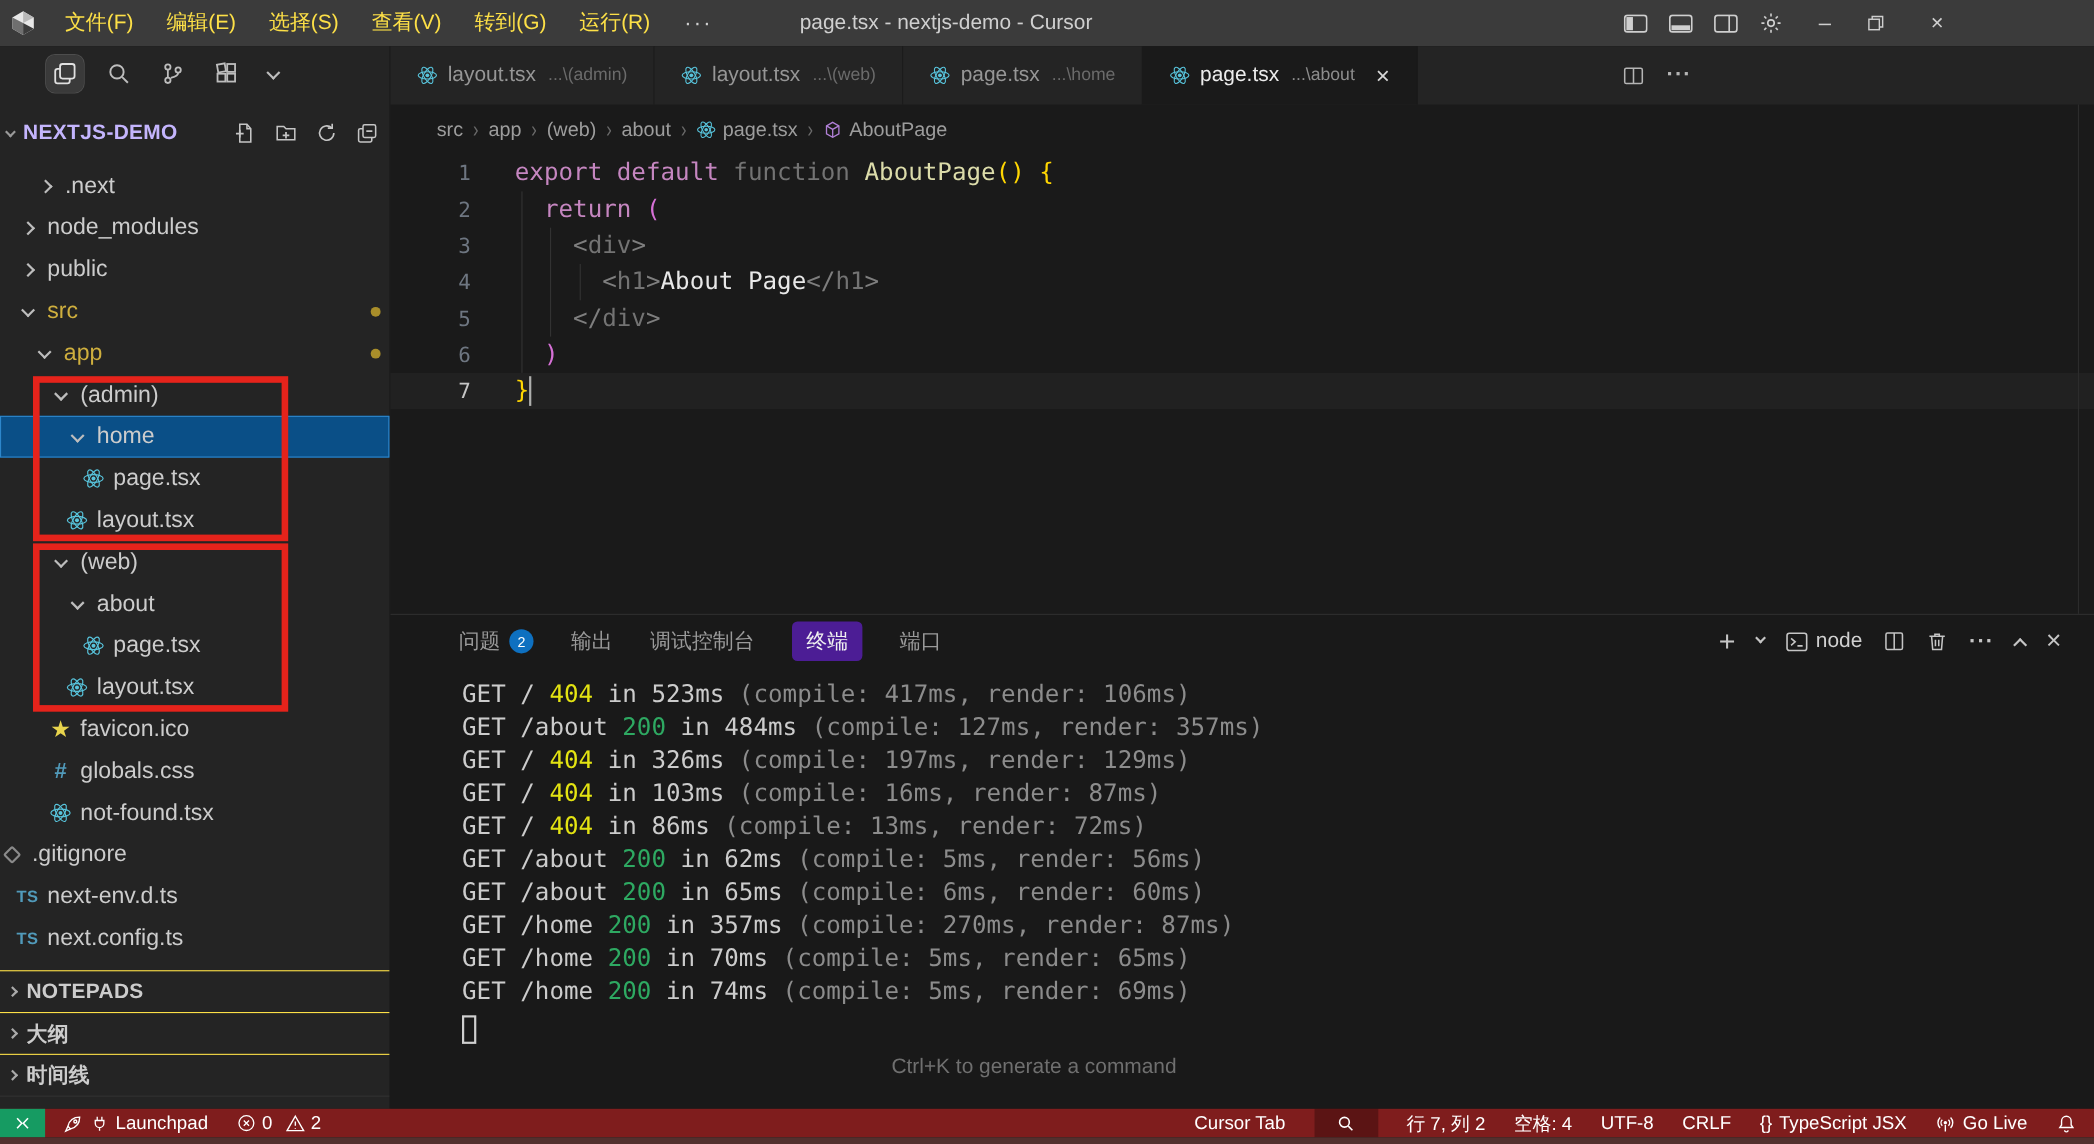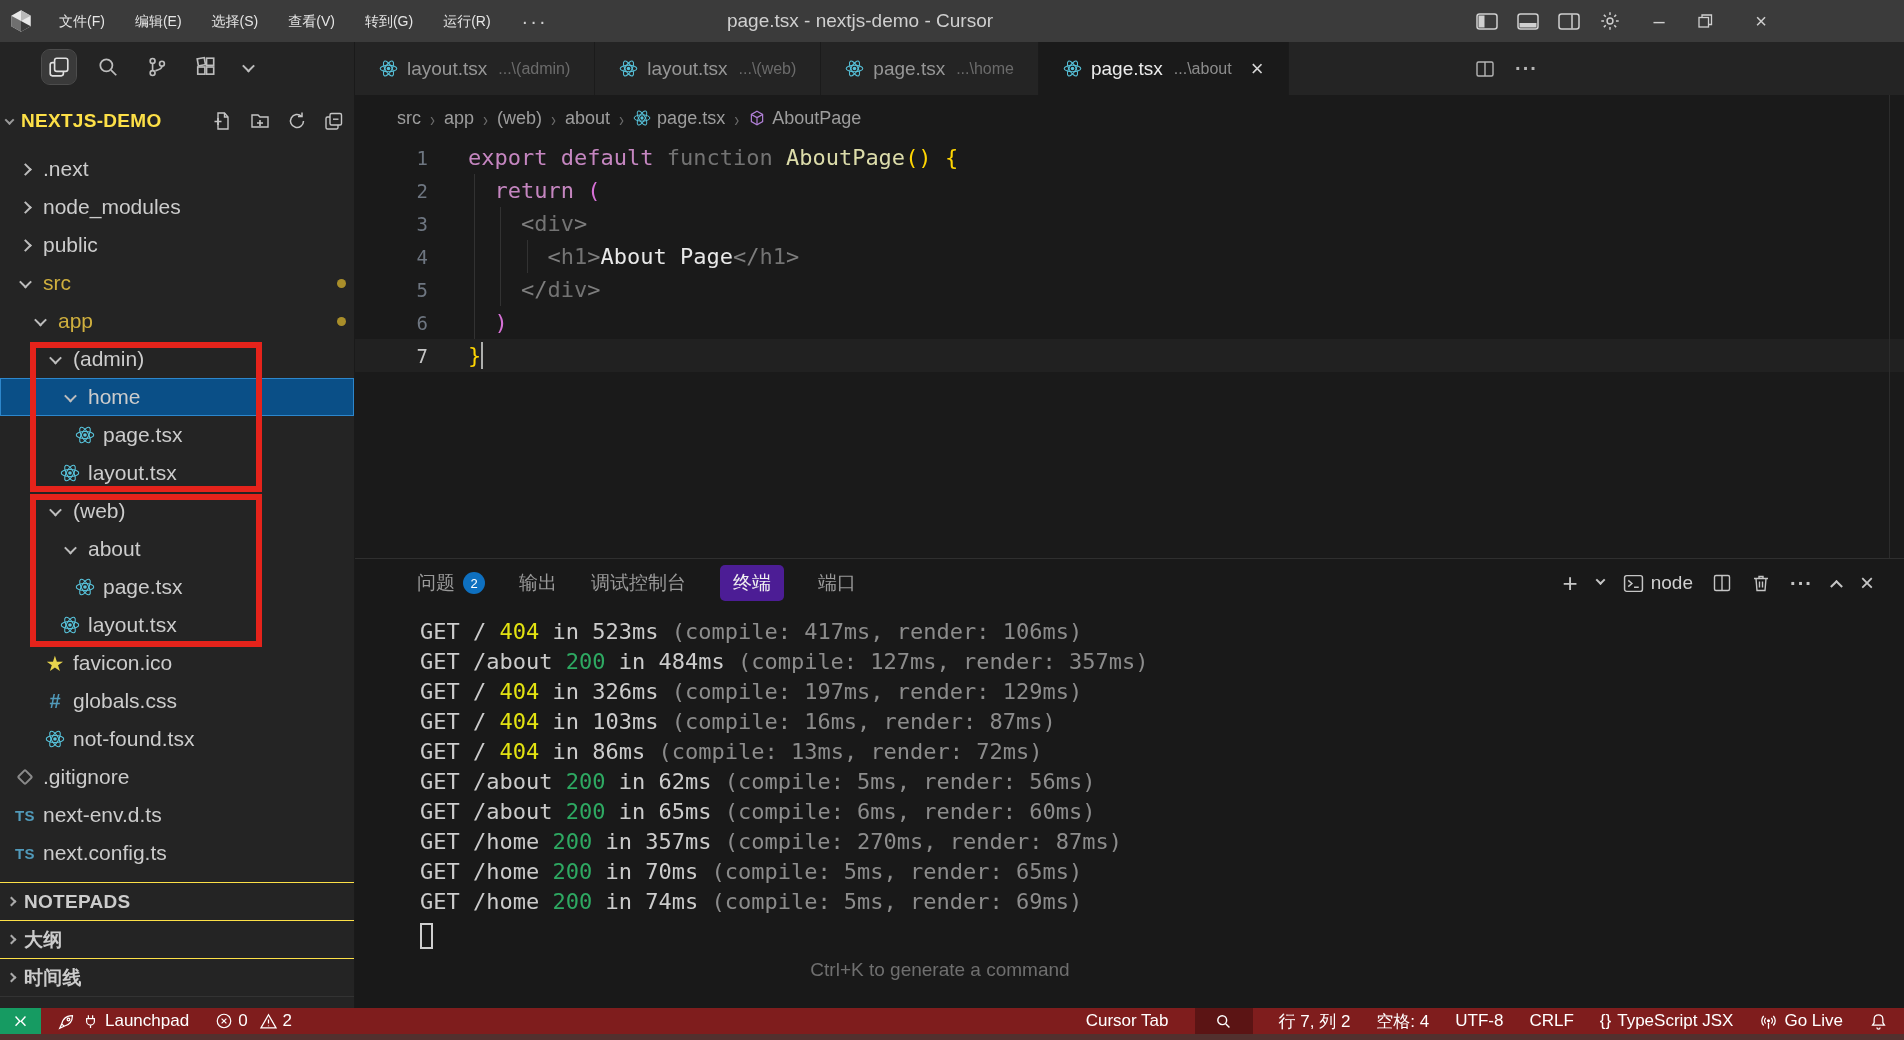--- a/index.html
+++ b/index.html
@@ -3,38 +3,38 @@
 <meta charset="utf-8">
 <style>
   * { margin:0; padding:0; box-sizing:border-box; }
   html,body { background:#000; }
   body { font-family:"Liberation Sans", sans-serif; }
   .screen { position:relative; width:1904px; height:1040px; background:#1a1a1a; overflow:hidden; user-select:none; }
 
   
   .titlebar { position:absolute; left:0; top:0; right:0; height:42px; background:#3b3b3b; display:flex; align-items:center; color:#d6d6d6; }
   .tb-logo { width:26px; height:26px; margin:0 10px 0 8px; flex:0 0 auto; }
-  .menu-item { font-size:14px; padding:0 15px; height:42px; line-height:42px; color:#e5e5e5; }
+  .menu-item { font-size:19px; padding:0 15px; height:42px; line-height:42px; color:#fde047; }
   .menu-overflow { font-size:20px; padding:0 16px; letter-spacing:2px; color:#cfcfcf; }
   .win-title { position:absolute; left:640px; width:440px; text-align:center; font-size:19px; color:#cfcfcf; white-space:nowrap; }
   .tb-right { position:absolute; right:130px; top:0; height:42px; display:flex; align-items:center; gap:19px; color:#cfcfcf; }
   .tb-right .winbtn { margin-left:6px; width:26px; text-align:center; font-size:20px; }
   .icon16 svg { display:block; }
 
   
   .sidebar { position:absolute; left:0; top:42px; width:355px; bottom:32px; background:#242424; border-right:1px solid #1a1a1a; }
   .activity { display:flex; align-items:center; gap:15px; padding:8px 0 4px 42px; color:#bdbdbd; }
   .act-item { width:34px; height:34px; display:flex; align-items:center; justify-content:center; }
   .act-item.active { background:#3a3a3a; border-radius:8px; outline:1px solid #4d4d4d; }
   .chev { display:inline-block; width:9px; height:9px; border-right:2px solid #bdbdbd; border-bottom:2px solid #bdbdbd; }
   .chev.down { transform:rotate(45deg) translate(-1px,-1px); }
   .chev.right { transform:rotate(-45deg); }
   .chev.up { transform:rotate(-135deg) translate(-2px,-2px); }
   .explorer-head { display:flex; align-items:center; margin-top:16px; padding:0 10px 0 6px; height:34px; }
-  .explorer-title { font-size:19px; font-weight:bold; color:#fde047; margin-left:8px; letter-spacing:.3px; }
+  .explorer-title { font-size:19px; font-weight:bold; color:#c4b5fd; margin-left:8px; letter-spacing:.3px; }
   .explorer-actions { margin-left:auto; display:flex; gap:17px; color:#c5c5c5; }
   .explorer-head .chev { width:7px; height:7px; border-color:#9a9a9a; }
 
   .tree { position:absolute; left:0; right:0; top:108px; }
   .tree-row { position:relative; height:38px; display:flex; align-items:center; font-size:21px; color:#cccccc; }
   .tree-row .lead { width:22px; flex:0 0 22px; display:flex; align-items:center; justify-content:center; }
   .tree-row .label { margin-left:7px; white-space:nowrap; }
   .tree-row.selected { background:#0a4f87; outline:1px solid #2d87cc; outline-offset:-1px; }
   .tree-row .dot { position:absolute; right:8px; width:9px; height:9px; border-radius:50%; }
   .tree-icon-star { color:#e8d44d; font-size:21px; line-height:1; }
@@ -219,21 +219,21 @@
           <svg viewBox="0 0 20 20" width="20" height="20" fill="none" stroke="currentColor" stroke-width="1.4">
               <rect x="6" y="2.5" width="11.5" height="11.5" rx="1.5"></rect>
               <path d="M14 14v2.5a1.5 1.5 0 0 1-1.5 1.5h-9A1.5 1.5 0 0 1 2 16.5v-9A1.5 1.5 0 0 1 3.5 6H6"></path>
               <path d="M9 8.2h5.5"></path>
             </svg>
         </span>
       </span>
     </div>
 
     <div class="tree" id="tree">
-        <div class="tree-row" style="padding-left: 14px;">
+        <div class="tree-row" style="padding-left: 14px; margin-left: 16px;">
           <span class="lead">
             <span class="chev right"></span>
           </span>
           <span class="label">.next</span>
         </div>
         <div class="tree-row" style="padding-left: 14px;">
           <span class="lead">
             <span class="chev right"></span>
           </span>
           <span class="label">node_modules</span>
@@ -362,21 +362,21 @@
                 <g fill="none" stroke="#58c4dc" stroke-width="1.3">
                   <ellipse cx="12" cy="12" rx="10.5" ry="4.2"></ellipse>
                   <ellipse cx="12" cy="12" rx="10.5" ry="4.2" transform="rotate(60 12 12)"></ellipse>
                   <ellipse cx="12" cy="12" rx="10.5" ry="4.2" transform="rotate(120 12 12)"></ellipse>
                 </g>
               </svg>
             </span>
           </span>
           <span class="label">not-found.tsx</span>
         </div>
-        <div class="tree-row" style="padding-left: 14px;">
+        <div class="tree-row" style="">
           <span class="lead">
             <span class="tree-icon-git"></span>
           </span>
           <span class="label">.gitignore</span>
         </div>
         <div class="tree-row" style="padding-left: 14px;">
           <span class="lead">
             <span class="tree-icon-ts">TS</span>
           </span>
           <span class="label">next-env.d.ts</span>

